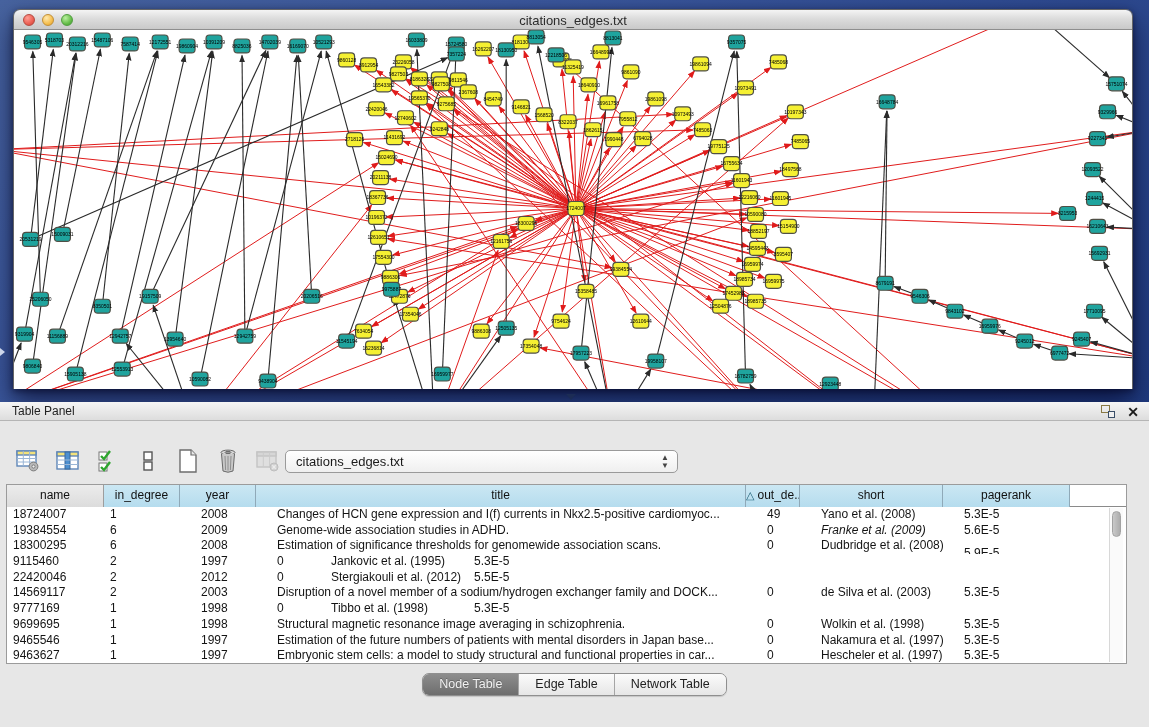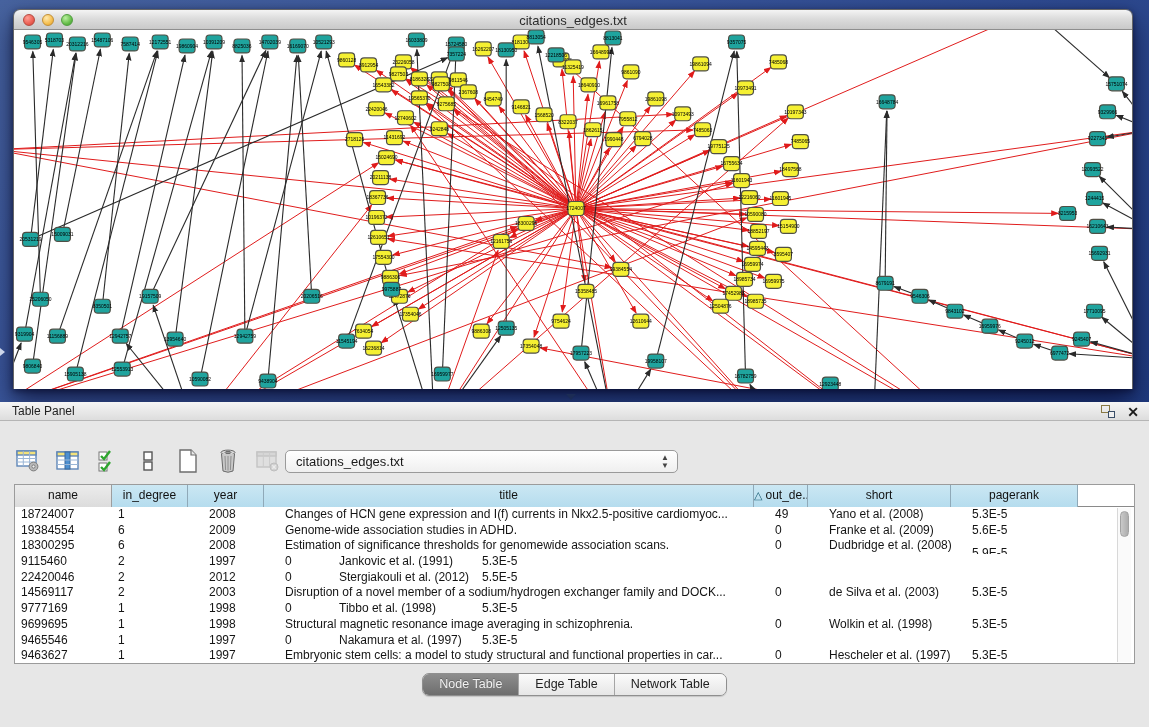--- a/index.html
+++ b/index.html
@@ -44,21 +44,21 @@
   .toolbar { position:absolute; left:14px; top:444px; height:34px; display:flex; align-items:center; gap:13px; }
   .tool-btn { width:27px; height:27px; display:flex; align-items:center; justify-content:center; }
   .fx { font-size:15px; color:#333; font-family:"Liberation Serif", serif; font-style:italic; font-weight:bold; letter-spacing:0; }
   .fx small { font-size:9px; font-weight:bold; }
   .table-select { position:absolute; left:285px; top:450px; width:393px; height:23px;
     border:1px solid #9a9a9a; border-radius:5px; background:linear-gradient(#ffffff,#efefef);
     font-size:13px; color:#1a1a1a; line-height:21px; padding-left:10px;
     box-shadow:inset 0 1px 0 #fff; }
   .table-select .arrows { position:absolute; right:8px; top:3px; font-size:8px; color:#444; line-height:8px; text-align:center; }
 
-  .data-table { position:absolute; left:14px; top:484px; width:1121px; height:180px;
+  .data-table { position:absolute; left:6px; top:484px; width:1121px; height:180px;
     background:#ffffff; border:1px solid #9b9b9b; overflow:hidden; }
   .thead { display:flex; height:22px; border-bottom:1px solid #8a8a8a; }
   .th { height:22px; font-size:12px; color:#111; text-align:center; line-height:21px;
     border-right:1px solid #8fa9b8; background:linear-gradient(#cbe7f3,#b5dcee);
     overflow:hidden; white-space:nowrap; flex:none; }
   .th.gray { background:linear-gradient(#ececec,#dcdcdc); border-right:1px solid #9d9d9d; }
   .th .sort { color:#1b5e75; font-size:11px; margin-right:3px; }
   .tbody { position:relative; }
   .tr { display:flex; height:15.7px; }
   .td { font-size:12px; color:#141414; line-height:15.7px; padding-left:6px;
@@ -941,38 +941,38 @@
           <div class="td" style="width: 54px;">49</div>
           <div class="td" style="width: 143px;">Yano et al. (2008)</div>
           <div class="td" style="width: 127px;">5.3E-5</div>
         </div>
         <div class="tr">
           <div class="td" style="width: 97px;">19384554</div>
           <div class="td" style="width: 91px;">6</div>
           <div class="td" style="width: 76px;">2009</div>
           <div class="td" style="width: 490px;">Genome-wide association studies in ADHD.</div>
           <div class="td" style="width: 54px;">0</div>
-          <div class="td" style="width: 143px;">Franke et al. (2009)</div>
+          <div class="td" style="width: 143px; font-style: italic;">Franke et al. (2009)</div>
           <div class="td" style="width: 127px;">5.6E-5</div>
         </div>
         <div class="tr">
           <div class="td" style="width: 97px;">18300295</div>
           <div class="td" style="width: 91px;">6</div>
           <div class="td" style="width: 76px;">2008</div>
           <div class="td" style="width: 490px;">Estimation of significance thresholds for genomewide association scans.</div>
           <div class="td" style="width: 54px;">0</div>
           <div class="td" style="width: 143px;">Dudbridge et al. (2008)</div>
           <div class="td" style="width: 127px; margin-top: 8px;">5.9E-5</div>
         </div>
         <div class="tr">
           <div class="td" style="width: 97px;">9115460</div>
           <div class="td" style="width: 91px;">2</div>
           <div class="td" style="width: 76px;">1997</div>
           <div class="td" style="width: 54px;">0</div>
-          <div class="td" style="width: 143px;">Jankovic et al. (1991)</div>
+          <div class="td" style="width: 143px;">Jankovic et al. (1995)</div>
           <div class="td" style="width: 127px;">5.3E-5</div>
         </div>
         <div class="tr">
           <div class="td" style="width: 97px;">22420046</div>
           <div class="td" style="width: 91px;">2</div>
           <div class="td" style="width: 76px;">2012</div>
           <div class="td" style="width: 54px;">0</div>
           <div class="td" style="width: 143px;">Stergiakouli et al. (2012)</div>
           <div class="td" style="width: 127px;">5.5E-5</div>
         </div>
@@ -999,20 +999,21 @@
           <div class="td" style="width: 76px;">1998</div>
           <div class="td" style="width: 490px;">Structural magnetic resonance image averaging in schizophrenia.</div>
           <div class="td" style="width: 54px;">0</div>
           <div class="td" style="width: 143px;">Wolkin et al. (1998)</div>
           <div class="td" style="width: 127px;">5.3E-5</div>
         </div>
         <div class="tr">
           <div class="td" style="width: 97px;">9465546</div>
           <div class="td" style="width: 91px;">1</div>
           <div class="td" style="width: 76px;">1997</div>
+          <div class="td" style="width: 490px;">Estimation of the future numbers of patients with mental disorders in Japan base...</div>
           <div class="td" style="width: 54px;">0</div>
           <div class="td" style="width: 143px;">Nakamura et al. (1997)</div>
           <div class="td" style="width: 127px;">5.3E-5</div>
         </div>
         <div class="tr">
           <div class="td" style="width: 97px;">9463627</div>
           <div class="td" style="width: 91px;">1</div>
           <div class="td" style="width: 76px;">1997</div>
           <div class="td" style="width: 490px;">Embryonic stem cells: a model to study structural and functional properties in car...</div>
           <div class="td" style="width: 54px;">0</div>

